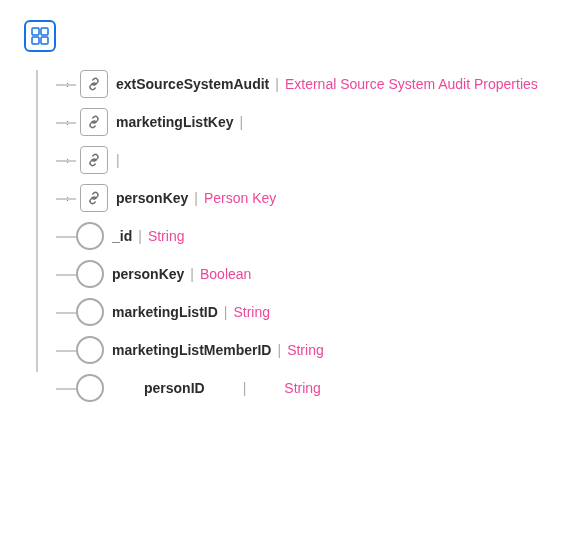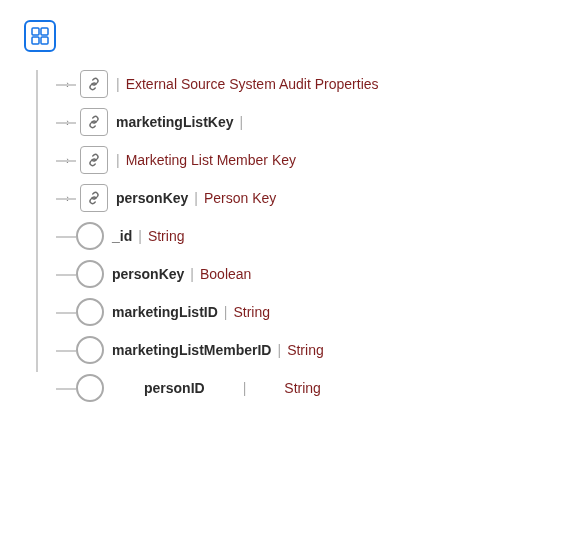--- a/index.html
+++ b/index.html
@@ -129,21 +129,21 @@
     }
 
     
     .field-divider {
       color: #aaa;
       margin-right: 6px;
     }
 
     
     .field-desc {
-      color: #7f1d1d;
+      color: #ec4899;
       font-weight: 400;
     }
   </style>
 </head>
 <body>
 
 <div class="tree-container">
 
   <div class="root-node">
     <div class="root-icon">
@@ -159,20 +159,21 @@
 
   <div class="tree-body" id="tree-body">
   <div class="tree-row" style="padding-left: 20px;">
         <div class="expand-arrow">›</div>
         <div class="object-icon">
           <svg width="16" height="16" viewBox="0 0 16 16" fill="none" xmlns="http://www.w3.org/2000/svg">
       <path d="M6 8a2.5 2.5 0 0 0 3.5.4l2-2a2.5 2.5 0 0 0-3.5-3.5L6.75 4.1" stroke="#6e6e6e" stroke-width="1.4" stroke-linecap="round"></path>
       <path d="M10 8a2.5 2.5 0 0 0-3.5-.4l-2 2a2.5 2.5 0 0 0 3.5 3.5L9.25 11.9" stroke="#6e6e6e" stroke-width="1.4" stroke-linecap="round"></path>
     </svg>
         </div>
+        <span class="field-name">extSourceSystemAudit</span>
         <span class="field-divider">|</span>
         <span class="field-desc">External Source System Audit Properties</span>
       </div>
       <div class="tree-row" style="padding-left: 20px;">
         <div class="expand-arrow">›</div>
         <div class="object-icon">
           <svg width="16" height="16" viewBox="0 0 16 16" fill="none" xmlns="http://www.w3.org/2000/svg">
       <path d="M6 8a2.5 2.5 0 0 0 3.5.4l2-2a2.5 2.5 0 0 0-3.5-3.5L6.75 4.1" stroke="#6e6e6e" stroke-width="1.4" stroke-linecap="round"></path>
       <path d="M10 8a2.5 2.5 0 0 0-3.5-.4l-2 2a2.5 2.5 0 0 0 3.5 3.5L9.25 11.9" stroke="#6e6e6e" stroke-width="1.4" stroke-linecap="round"></path>
     </svg>
@@ -182,21 +183,20 @@
       </div>
       <div class="tree-row" style="padding-left: 20px;">
         <div class="expand-arrow">›</div>
         <div class="object-icon">
           <svg width="16" height="16" viewBox="0 0 16 16" fill="none" xmlns="http://www.w3.org/2000/svg">
       <path d="M6 8a2.5 2.5 0 0 0 3.5.4l2-2a2.5 2.5 0 0 0-3.5-3.5L6.75 4.1" stroke="#6e6e6e" stroke-width="1.4" stroke-linecap="round"></path>
       <path d="M10 8a2.5 2.5 0 0 0-3.5-.4l-2 2a2.5 2.5 0 0 0 3.5 3.5L9.25 11.9" stroke="#6e6e6e" stroke-width="1.4" stroke-linecap="round"></path>
     </svg>
         </div>
         <span class="field-divider">|</span>
-        <span class="field-desc">Marketing List Member Key</span>
       </div>
       <div class="tree-row" style="padding-left: 20px;">
         <div class="expand-arrow">›</div>
         <div class="object-icon">
           <svg width="16" height="16" viewBox="0 0 16 16" fill="none" xmlns="http://www.w3.org/2000/svg">
       <path d="M6 8a2.5 2.5 0 0 0 3.5.4l2-2a2.5 2.5 0 0 0-3.5-3.5L6.75 4.1" stroke="#6e6e6e" stroke-width="1.4" stroke-linecap="round"></path>
       <path d="M10 8a2.5 2.5 0 0 0-3.5-.4l-2 2a2.5 2.5 0 0 0 3.5 3.5L9.25 11.9" stroke="#6e6e6e" stroke-width="1.4" stroke-linecap="round"></path>
     </svg>
         </div>
         <span class="field-name">personKey</span>

